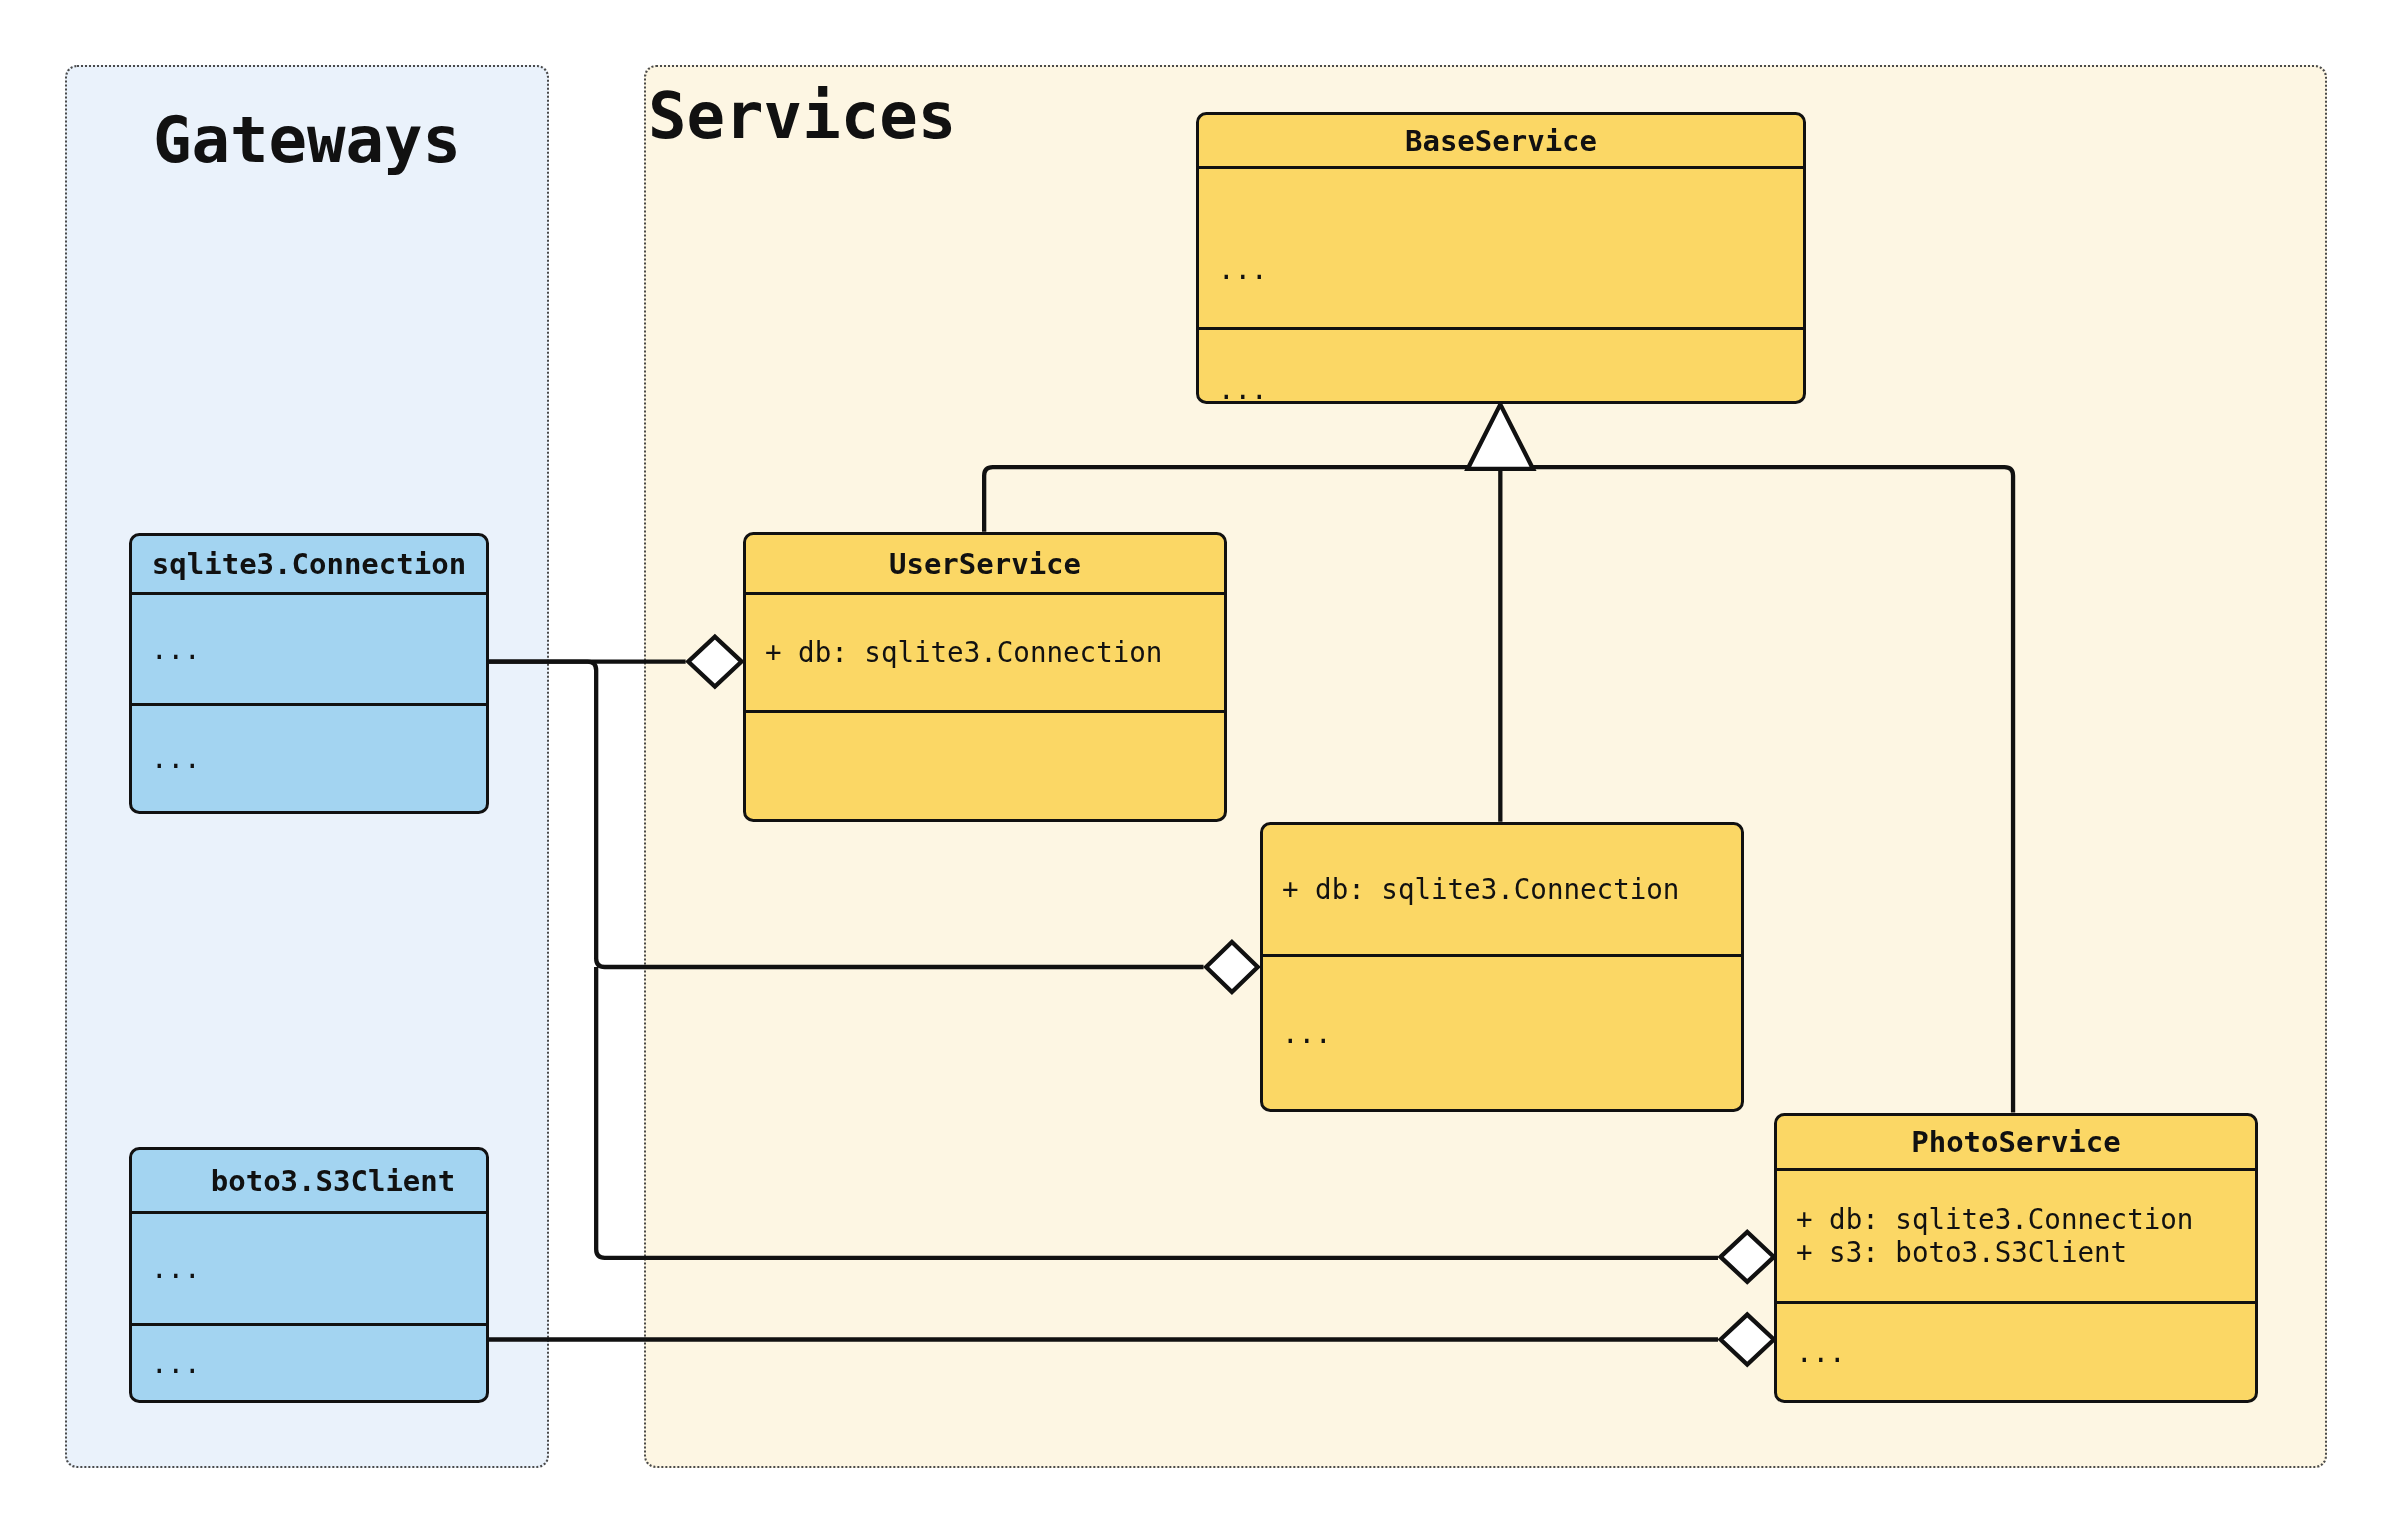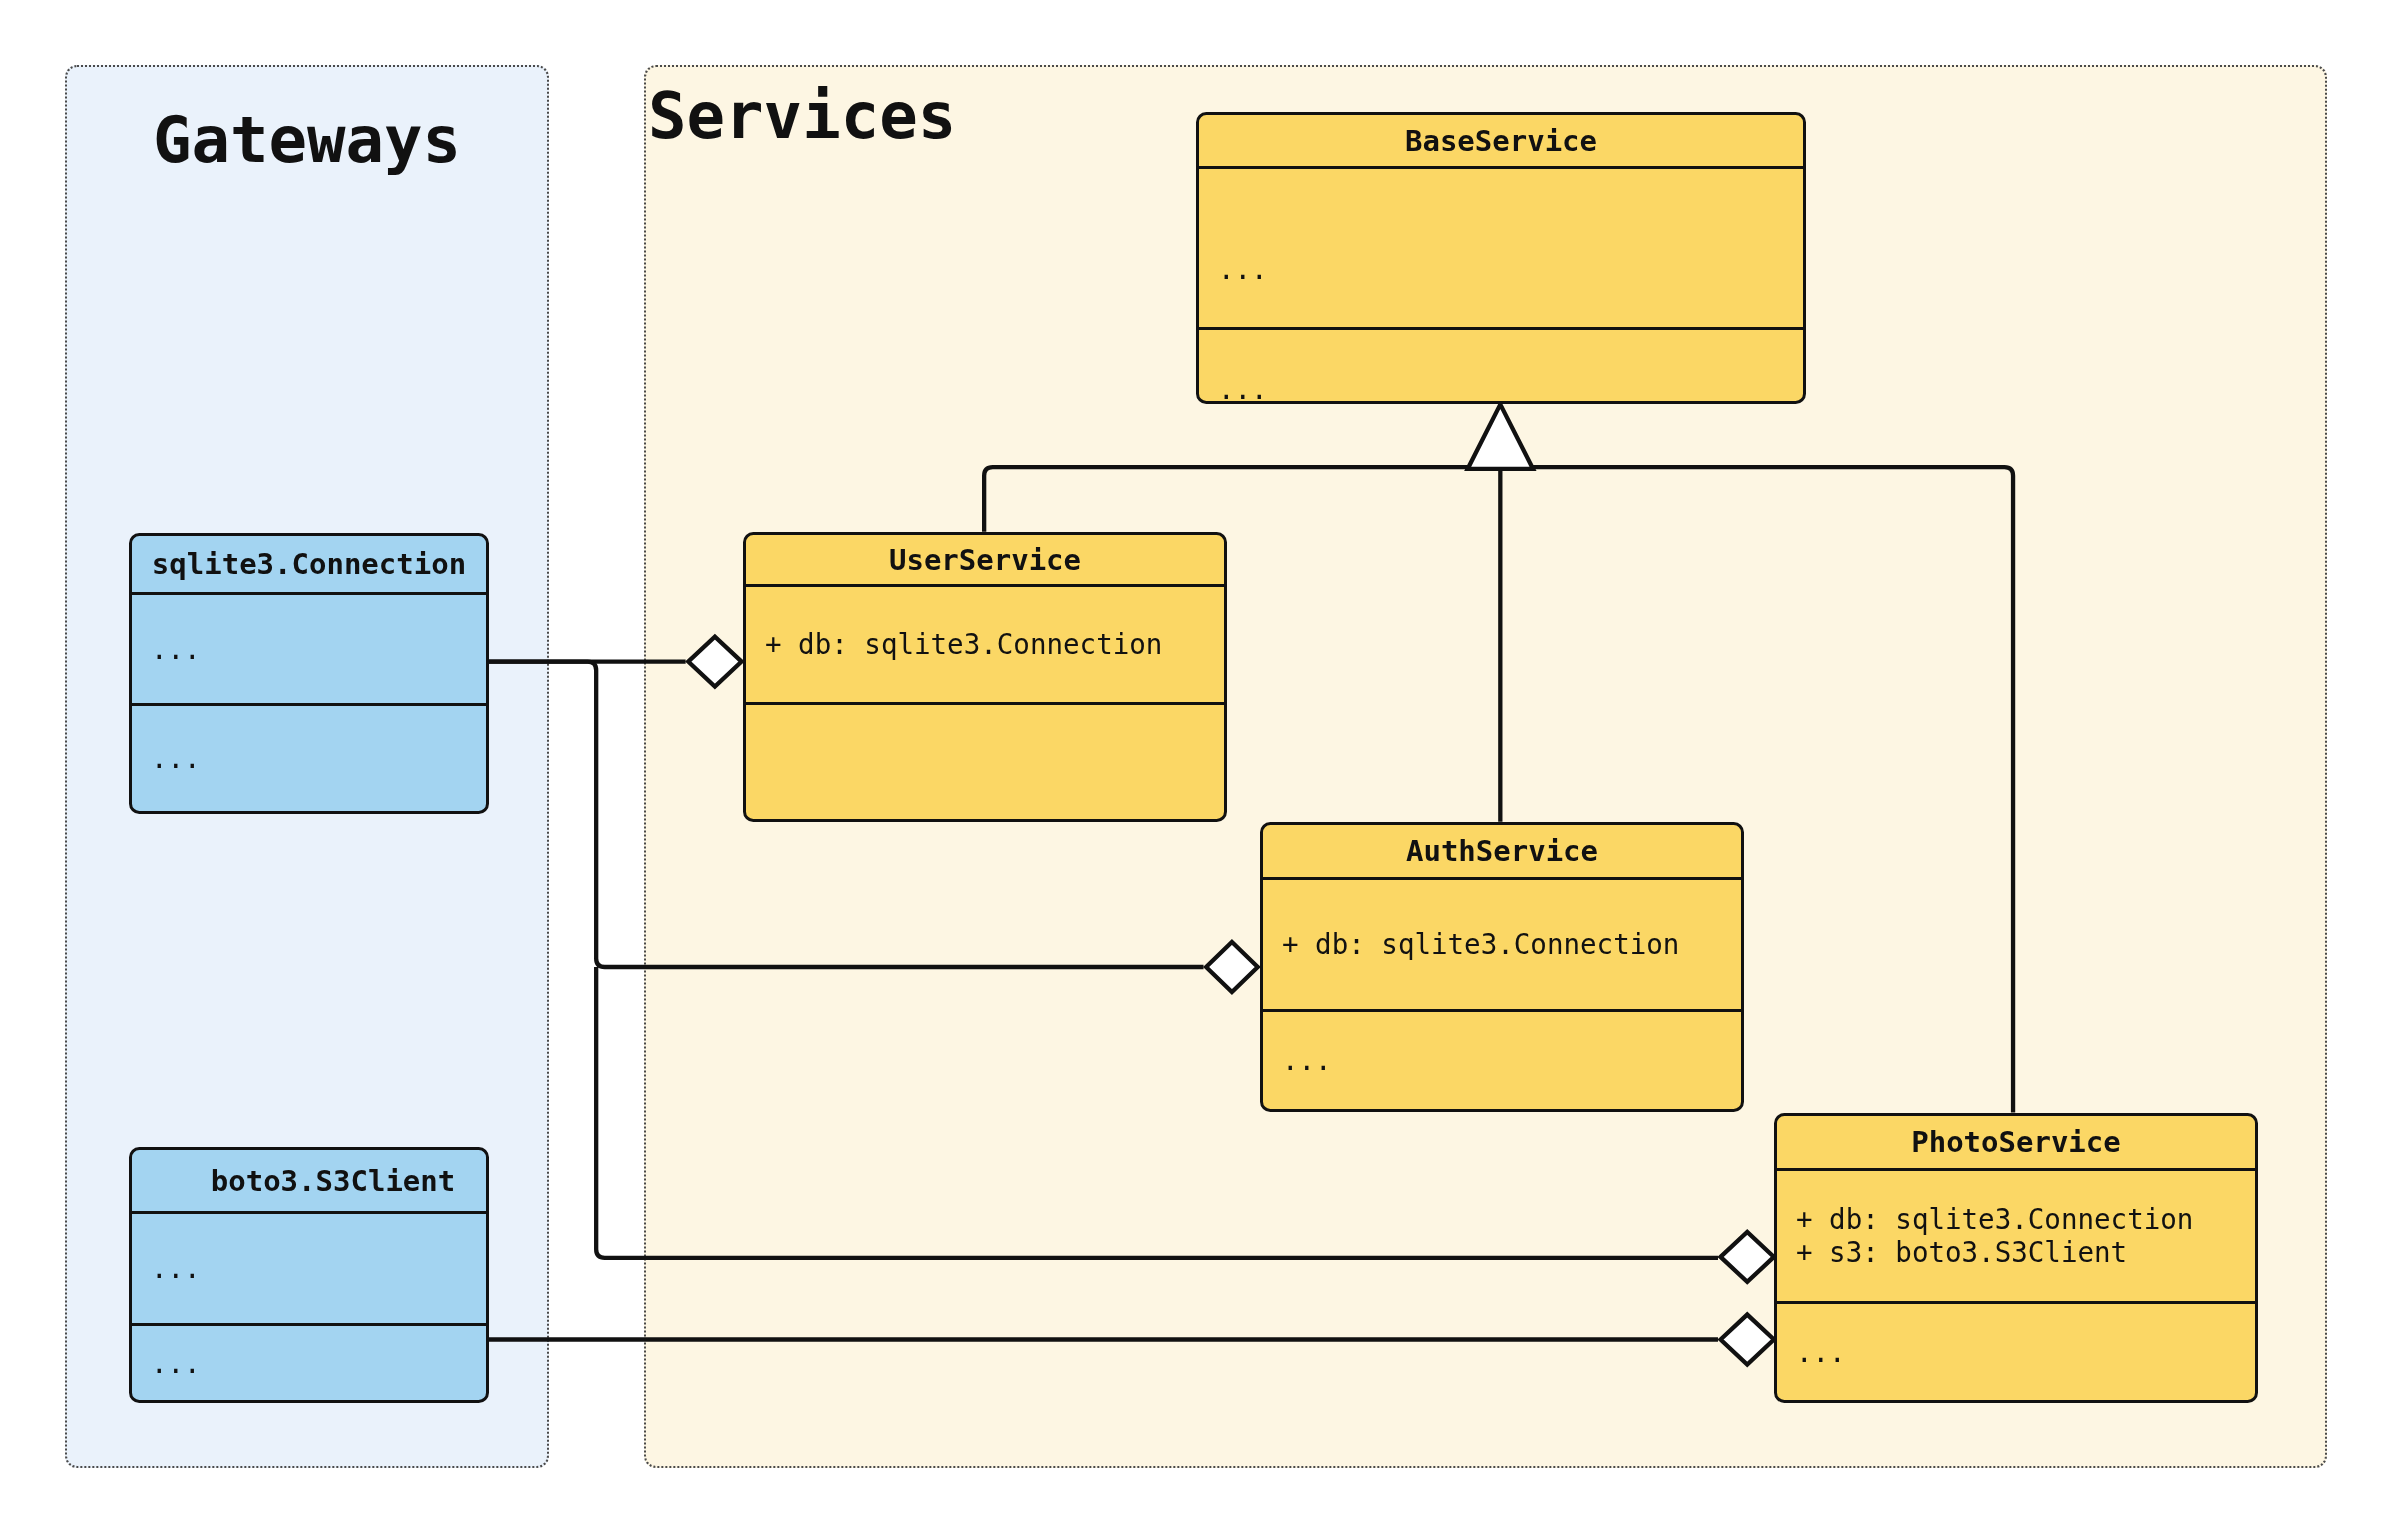--- a/index.html
+++ b/index.html
@@ -63,21 +63,21 @@
     flex: 1 1 auto;
     display: flex; flex-direction: column; justify-content: center;
     padding-left: 19px;
   }
   .member-line { font-size: 27.5px; line-height: 33px; white-space: pre; }
 
   
   #box-base   { left: 1196px; top: 112px;  width: 610px; height: 292px; gap: 43px; }
   #box-base   .class-title { height: 54px; }  #box-base   .class-attrs { height: 118px; }
   #box-user   { left: 743px;  top: 532px;  width: 484px; height: 290px; }
-  #box-user   .class-title { height: 52px; }  #box-user   .class-attrs { height: 118px; }
+  #box-user   .class-title { height: 60px; }  #box-user   .class-attrs { height: 118px; }
   #box-auth   { left: 1260px; top: 822px;  width: 484px; height: 290px; }
   #box-auth   .class-title { height: 55px; }  #box-auth   .class-attrs { height: 132px; }
   #box-photo  { left: 1774px; top: 1113px; width: 484px; height: 290px; }
   #box-photo  .class-title { height: 55px; }  #box-photo  .class-attrs { height: 133px; }
   #box-sqlite { left: 129px;  top: 533px;  width: 360px; height: 281px; }
   #box-sqlite .class-title { height: 59px; }  #box-sqlite .class-attrs { height: 111px; }
   #box-boto   { left: 129px;  top: 1147px; width: 360px; height: 256px; }
   #box-boto   .class-title { height: 64px; padding-left: 48px; }  #box-boto   .class-attrs { height: 112px; }
 </style>
 </head>
@@ -122,21 +122,20 @@
 
 <div class="class-box yellow" id="box-user">
   <div class="class-title">UserService</div>
   <div class="class-attrs">
       <div class="member-line">+ db: sqlite3.Connection</div>
     </div>
   <div class="class-methods"></div>
 </div>
 
 <div class="class-box yellow" id="box-auth">
-  <div class="class-title">AuthService</div>
   <div class="class-attrs">
       <div class="member-line">+ db: sqlite3.Connection</div>
     </div>
   <div class="class-methods">
       <div class="member-line">...</div>
     </div>
 </div>
 
 <div class="class-box yellow" id="box-photo">
   <div class="class-title">PhotoService</div>

